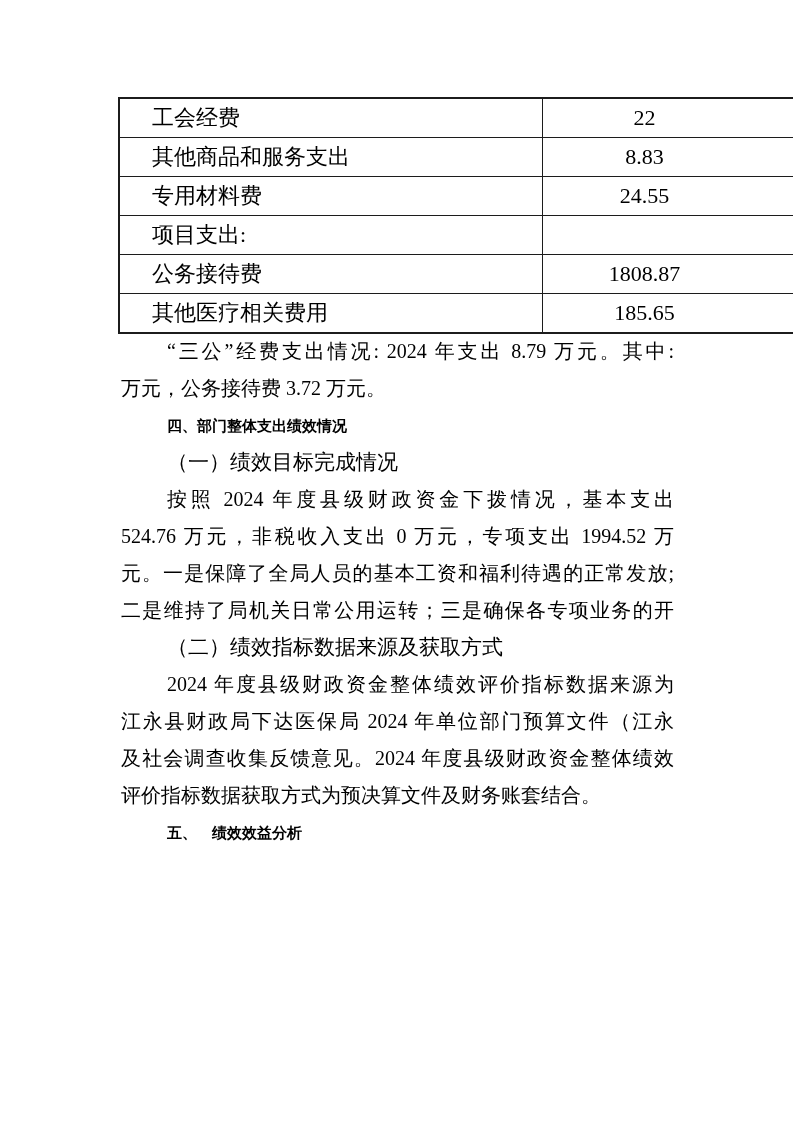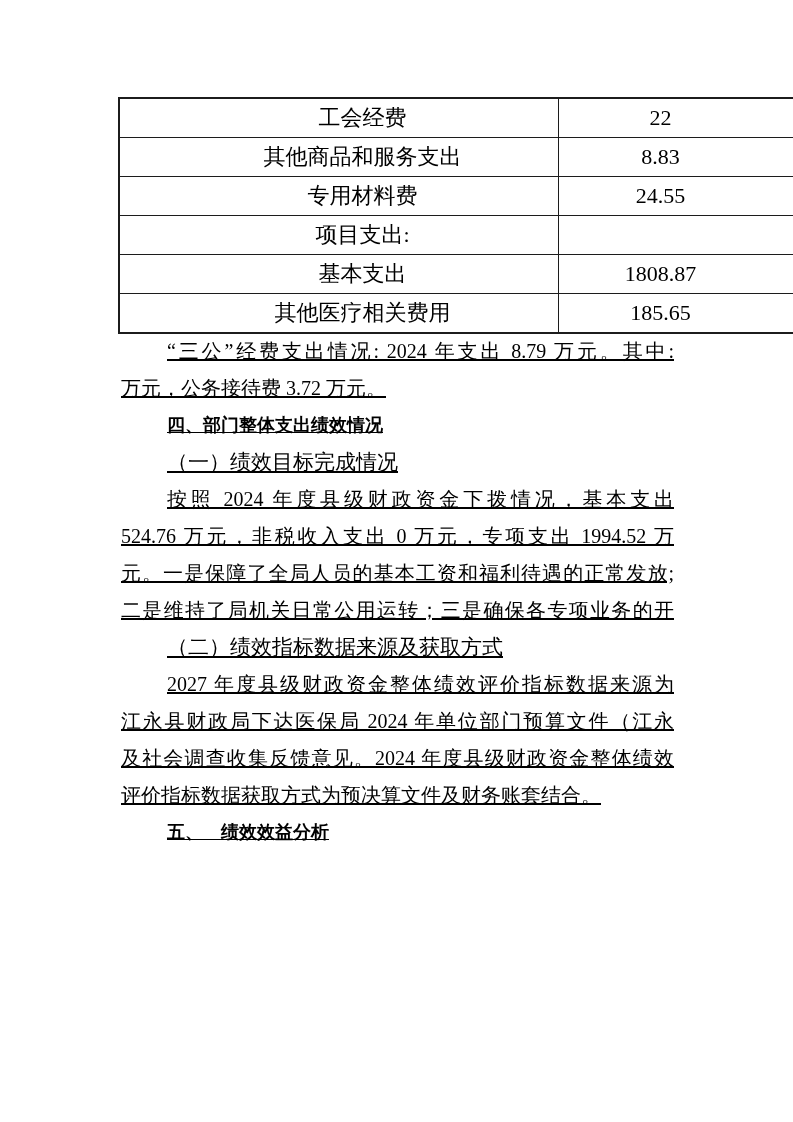--- a/index.html
+++ b/index.html
@@ -23,44 +23,43 @@
     width: 590px;
     border: 2.5px solid #1c1c1c;
   }
   table.expense td {
     border: 1.5px solid #1c1c1c;
     height: 36px;
     font-size: 22px;
     vertical-align: middle;
     overflow: hidden;
   }
-  td.cell-label { width: 389px; padding-left: 48px; text-align: center; }
+  td.cell-label { width: 389px; padding-left: 32px; }
   td.cell-value { width: 201px; text-align: center; padding-right: 60px; }
   
   .text-block {
     position: absolute;
     left: 121px; top: 333px;
     width: 553px;
   }
   .line {
     height: 37px;
     line-height: 37px;
     font-size: 20px;
     text-align: justify;
     text-justify: inter-character;
     white-space: normal;
     overflow: visible;
-    text-decoration: underline;
   }
   .line.fill { text-align-last: justify; }
   .line.indent { padding-left: 46px; }
   .line.heading {
     font-family: "Liberation Sans", "DejaVu Sans", sans-serif;
     font-weight: bold;
-    font-size: 18px;
+    font-size: 15px;
     text-align: right;
     text-align-last: left;
   }
   .line.subheading {
     font-size: 21px;
   }
 </style>
 </head>
 <body>
 
@@ -79,41 +78,41 @@
           </tr>
           <tr>
             <td class="cell-label">专用材料费</td>
             <td class="cell-value">24.55</td>
           </tr>
           <tr>
             <td class="cell-label">项目支出:</td>
             <td class="cell-value"></td>
           </tr>
           <tr>
-            <td class="cell-label">基本支出</td>
+            <td class="cell-label">公务接待费</td>
             <td class="cell-value">1808.87</td>
           </tr>
           <tr>
             <td class="cell-label">其他医疗相关费用</td>
             <td class="cell-value">185.65</td>
           </tr>
         </tbody>
     </table>
   </div>
 
   <div class="text-block">
       <div class="line body indent fill">“三公”经费支出情况: 2024 年支出 8.79 万元。其中:</div>
       <div class="line body">万元，公务接待费 3.72 万元。</div>
       <div class="line heading indent">四、部门整体支出绩效情况</div>
       <div class="line subheading indent">（一）绩效目标完成情况</div>
       <div class="line body indent fill">按照 2024 年度县级财政资金下拨情况，基本支出</div>
       <div class="line body fill">524.76 万元，非税收入支出 0 万元，专项支出 1994.52 万</div>
       <div class="line body fill">元。一是保障了全局人员的基本工资和福利待遇的正常发放;</div>
       <div class="line body fill">二是维持了局机关日常公用运转；三是确保各专项业务的开</div>
       <div class="line subheading indent">（二）绩效指标数据来源及获取方式</div>
-      <div class="line body indent fill">2027 年度县级财政资金整体绩效评价指标数据来源为</div>
+      <div class="line body indent fill">2024 年度县级财政资金整体绩效评价指标数据来源为</div>
       <div class="line body fill">江永县财政局下达医保局 2024 年单位部门预算文件（江永</div>
       <div class="line body fill">及社会调查收集反馈意见。2024 年度县级财政资金整体绩效</div>
       <div class="line body">评价指标数据获取方式为预决算文件及财务账套结合。</div>
       <div class="line heading indent">五、　绩效效益分析</div>
     </div>
 
 </div>
 
 </body></html>

